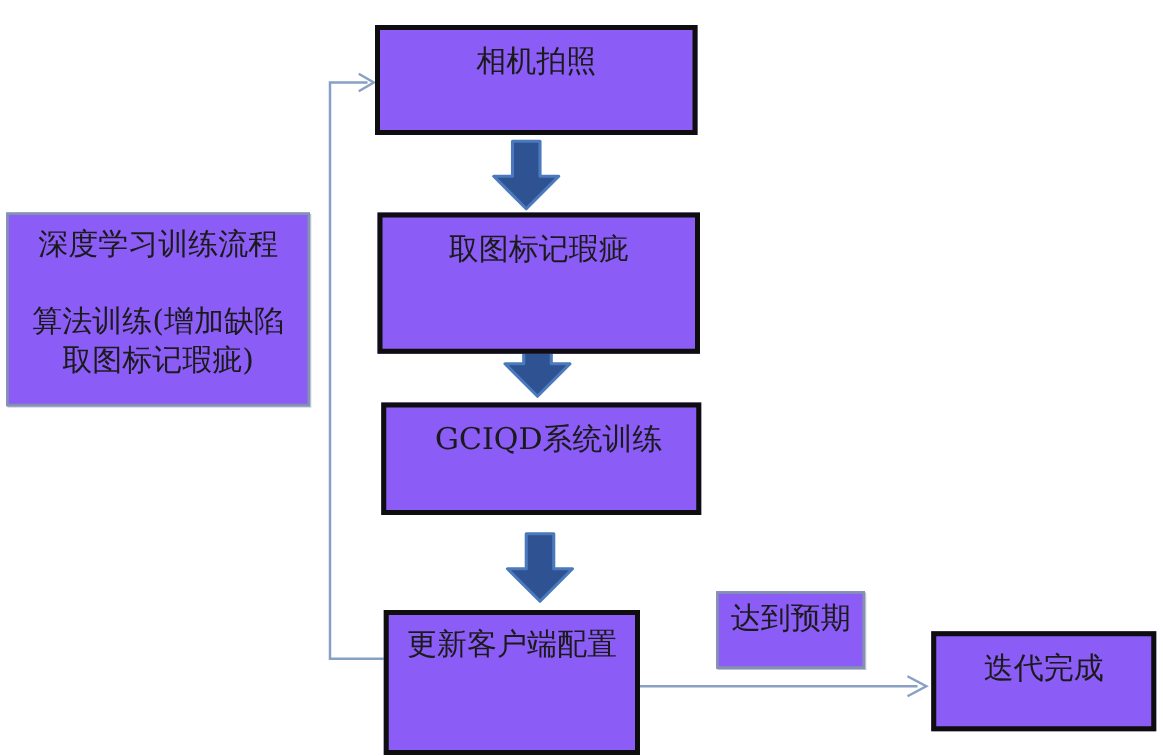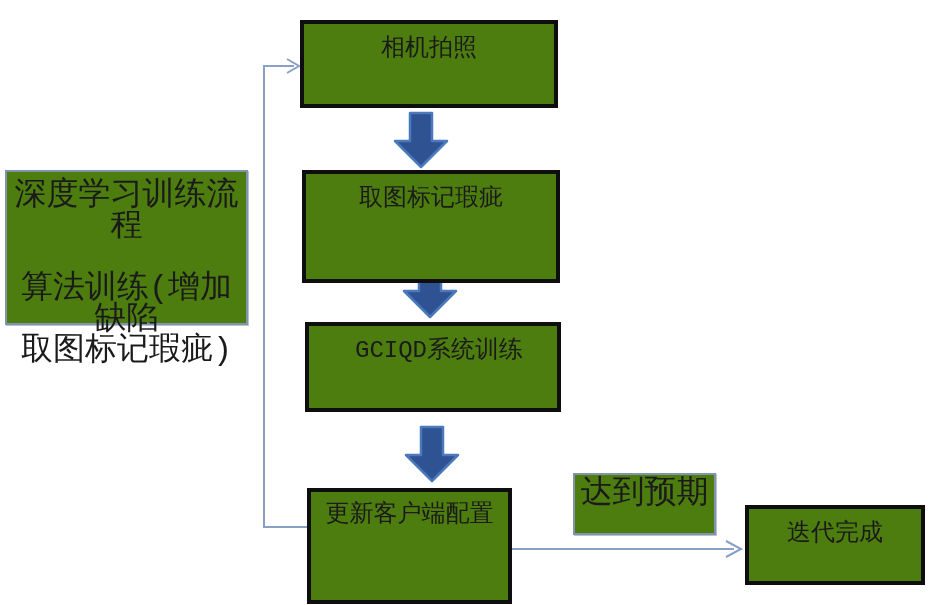--- a/index.html
+++ b/index.html
@@ -20,47 +20,46 @@
     position: absolute;
     left: 0;
     top: 0;
     width: 930px;
     height: 605px;
   }
   .node {
     position: absolute;
     box-sizing: border-box;
     text-align: center;
-    background: #4d7c0f;
-    font-family: Liberation Mono, monospace;
+    background: #8b5cf6;
   }
   .process {
     border: 4px solid #0e0e0e;
     font-size: 24px;
     line-height: 30px;
     padding-top: 10px;
   }
   .labelbox {
     border: 2px solid #8294ad;
     box-shadow: 1px 1px 0 rgba(100,120,150,0.45);
-    font-size: 32px;
+    font-size: 24px;
     line-height: 30px;
     text-align: center;
   }
   .legend {
     left: 5px;   top: 170px;  width: 243px; height: 155px;
     padding-top: 8px;
     line-height: 31px;
   }
   .legend .gap { height: 31px; }
   .step-camera   { left: 300px; top: 20px;  width: 258px; height: 88px; }
   .step-mark     { left: 302px; top: 170px; width: 258px; height: 113px; }
   .step-train    { left: 305px; top: 322px; width: 256px; height: 90px; padding-left: 12px; }
   .step-update   { left: 307px; top: 488px; width: 205px; height: 116px; padding-top: 8px; }
-  .condition     { left: 573px; top: 473px; width: 143px; height: 62px; padding-top: 4px; }
+  .condition     { left: 573px; top: 473px; width: 119px; height: 62px; padding-top: 4px; }
   .step-done     { left: 745px; top: 505px; width: 180px; height: 80px; }
 </style>
 </head>
 <body>
 
 <div class="canvas">
 
   <svg class="connector-layer" width="930" height="605" viewBox="0 0 930 605" xmlns="http://www.w3.org/2000/svg">
 
     <g>

